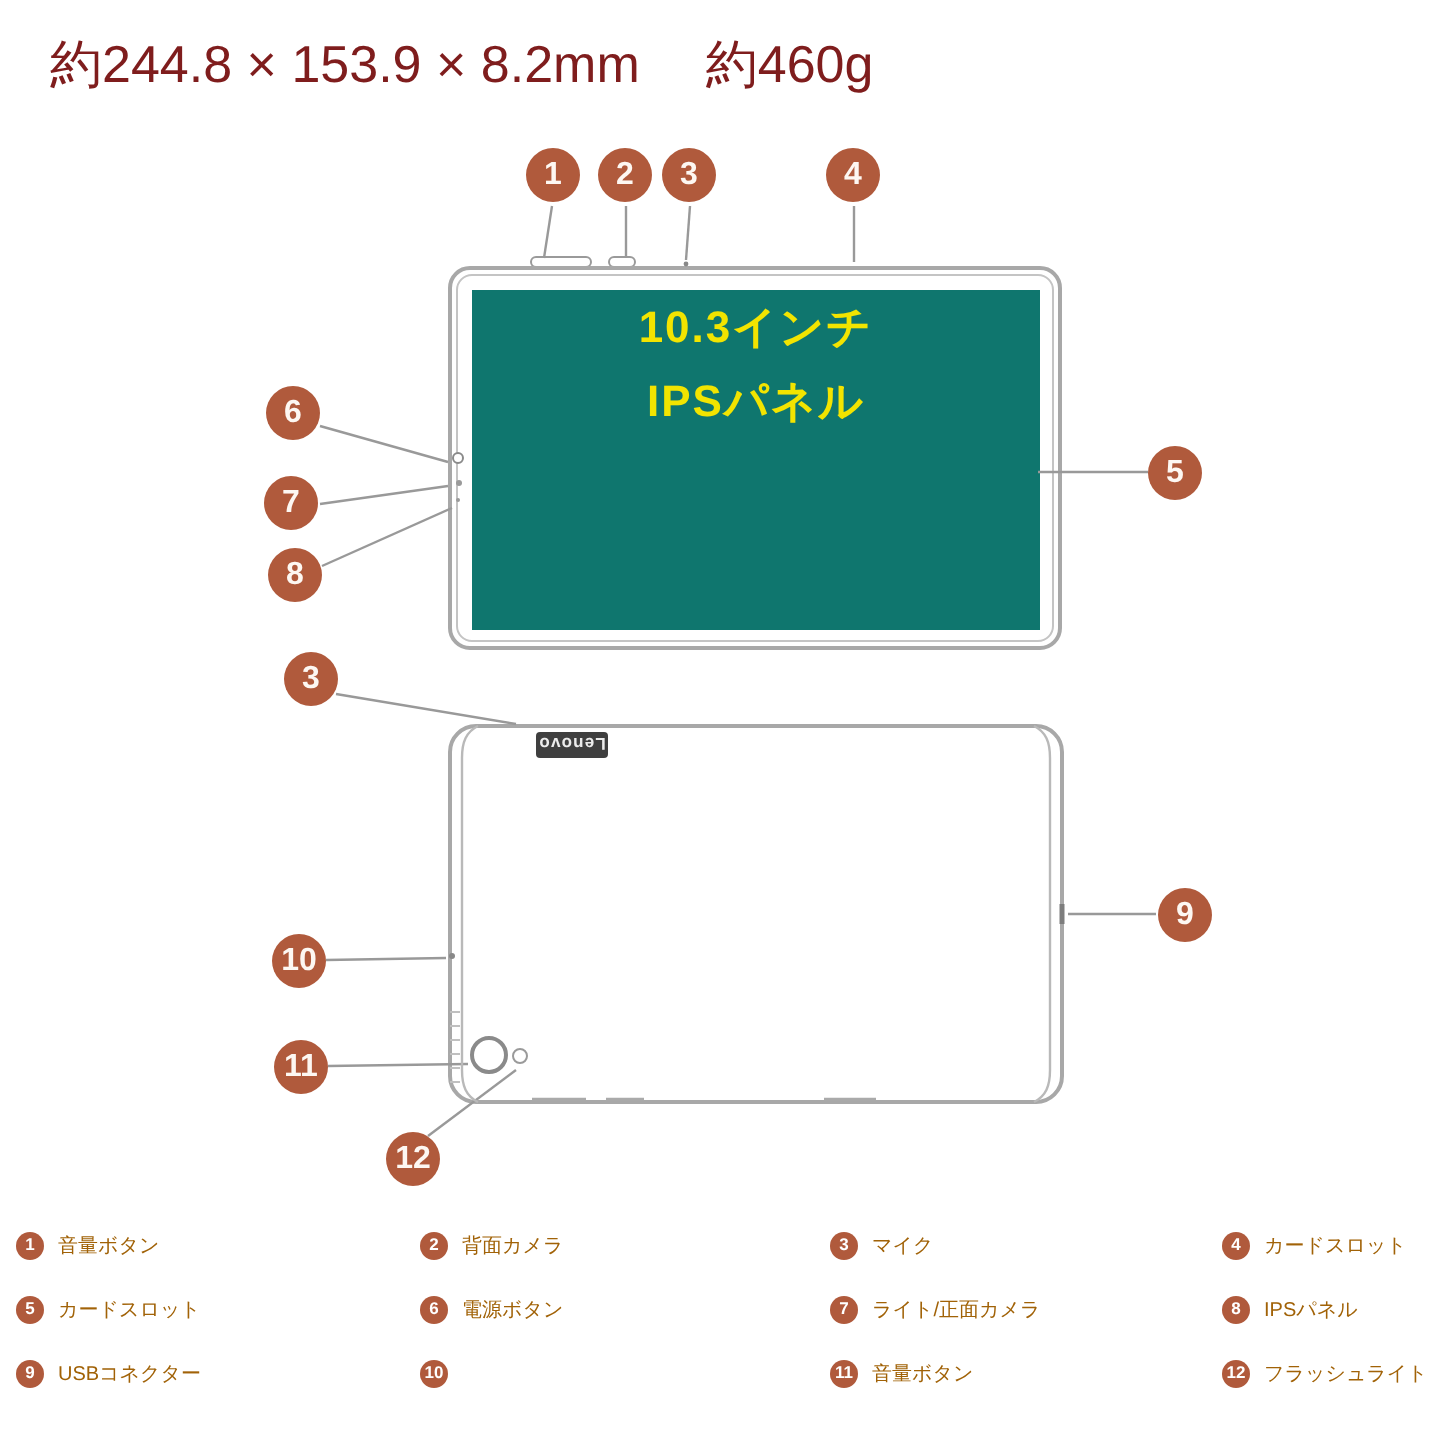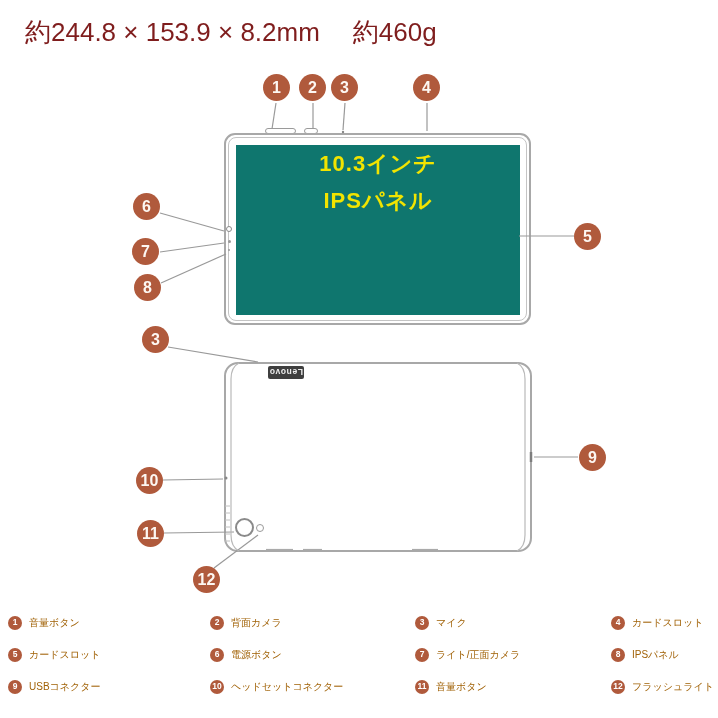--- a/index.html
+++ b/index.html
@@ -171,21 +171,20 @@
     <div class="li">
       <span class="num">8</span>
       <span class="lbl">IPSパネル</span>
     </div>
     <div class="li">
       <span class="num">9</span>
       <span class="lbl">USBコネクター</span>
     </div>
     <div class="li">
       <span class="num">10</span>
-      <span class="lbl">ヘッドセットコネクター</span>
     </div>
     <div class="li">
       <span class="num">11</span>
       <span class="lbl">音量ボタン</span>
     </div>
     <div class="li">
       <span class="num">12</span>
       <span class="lbl">フラッシュライト</span>
     </div>
   </div>

